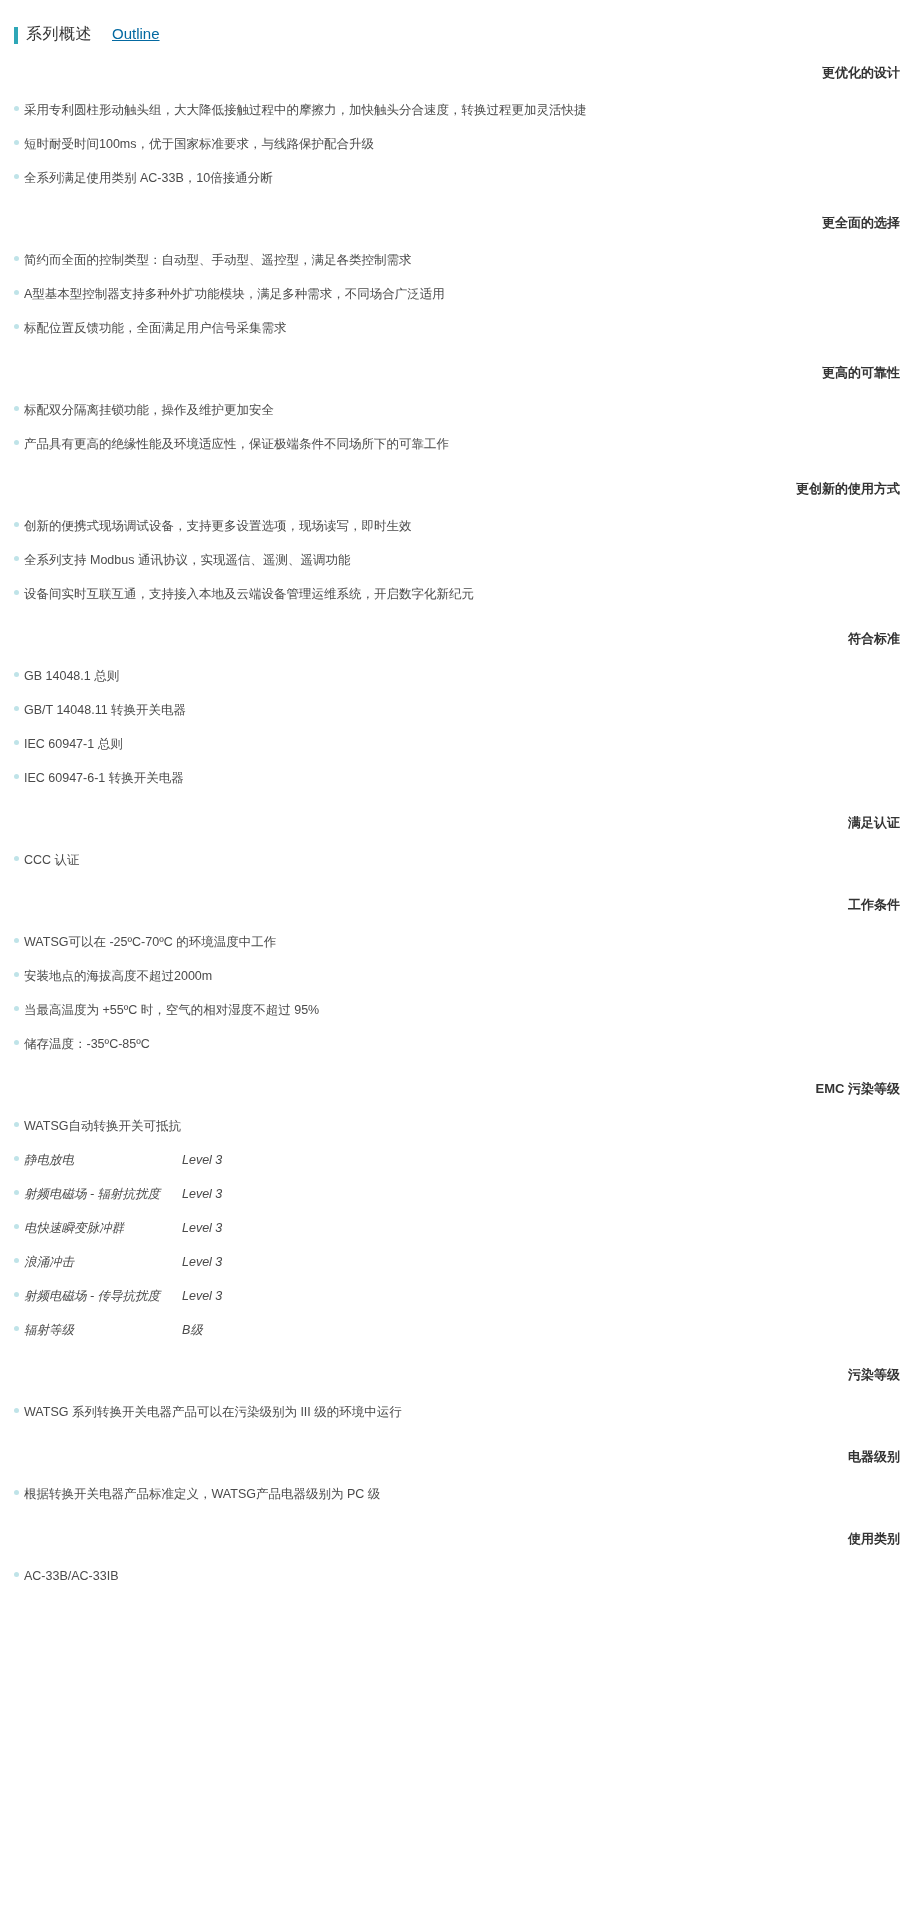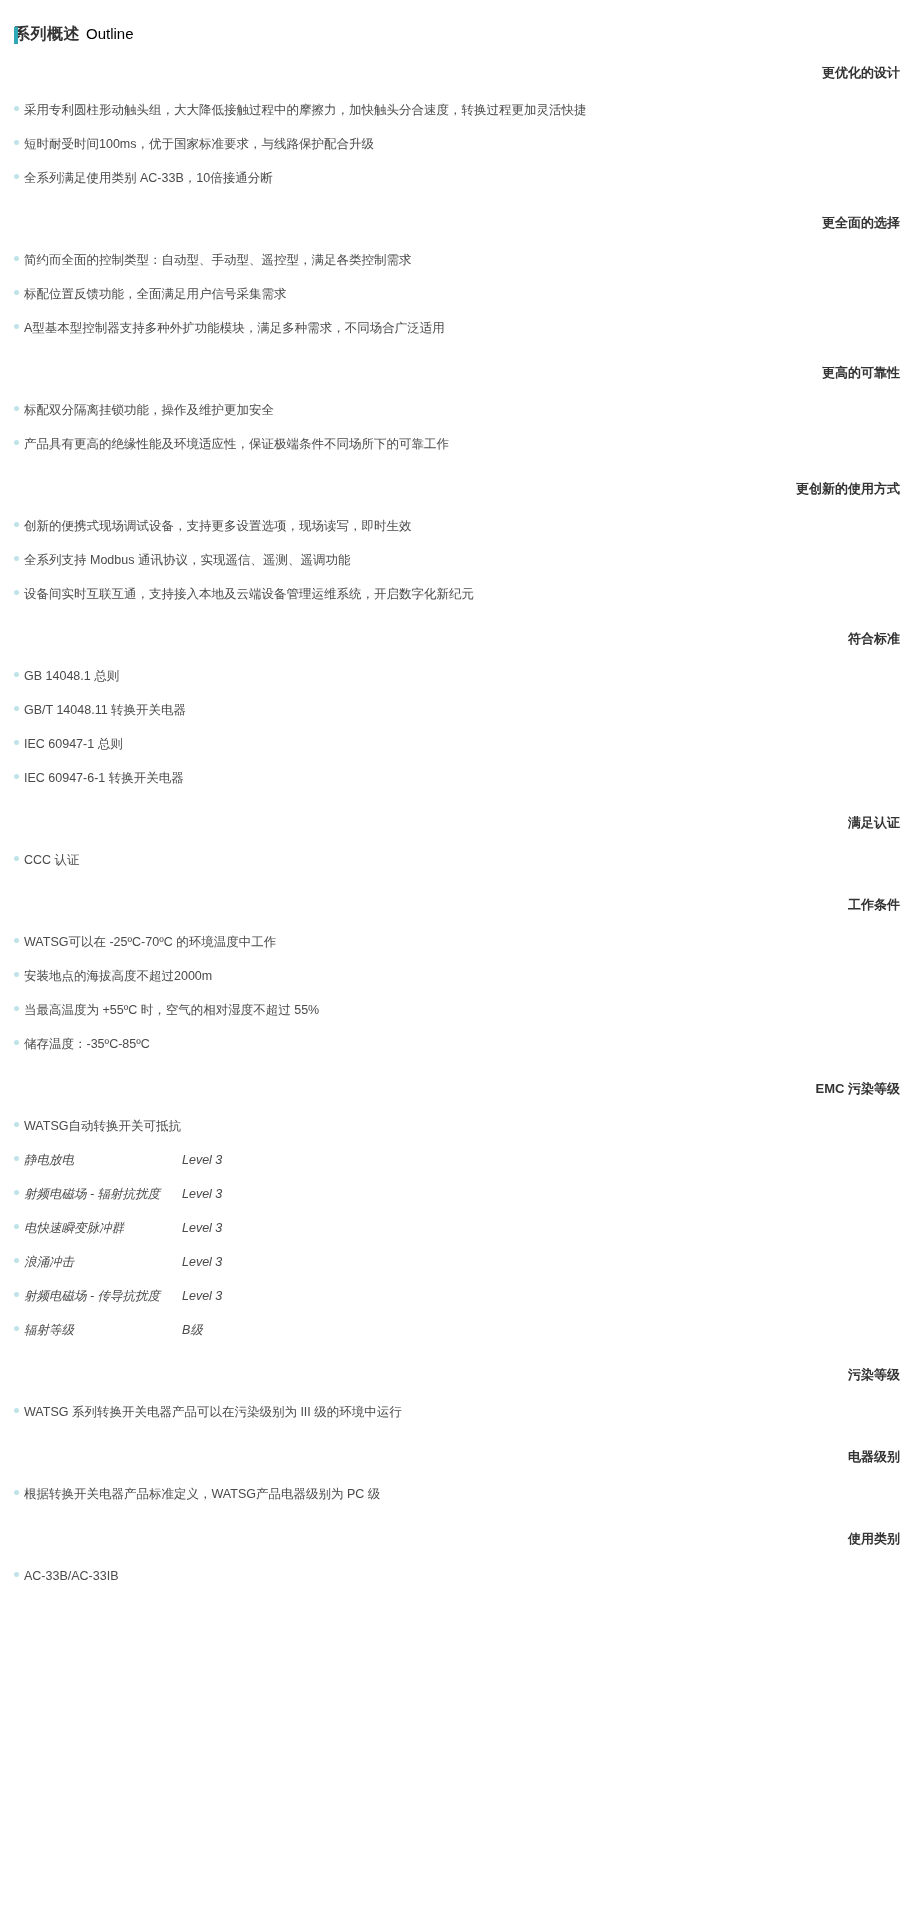--- a/index.html
+++ b/index.html
@@ -31,29 +31,31 @@
   .title-bar {
     position: absolute;
     left: 14px;
     top: 3px;
     width: 4px;
     height: 17px;
     background: #2ea7b7;
   }
   .title-cn {
     font-size: 16px;
-    font-weight: bold;
+    font-weight: normal;
     color: #333333;
+    margin-left: 12px;
     letter-spacing: 0.5px;
   }
   .title-en {
     font-size: 15px;
-    color: #000000;
-    margin-left: 6px;
+    color: #0369a1;
+    margin-left: 20px;
     font-weight: normal;
+    text-decoration: underline;
   }
 
   
   .group {
     margin-bottom: 6px;
   }
   .group-head {
     font-size: 13px;
     font-weight: bold;
     color: #333333;
@@ -115,22 +117,22 @@
         <ul class="items">
           <li><span class="dot"></span><span>采用专利圆柱形动触头组，大大降低接触过程中的摩擦力，加快触头分合速度，转换过程更加灵活快捷</span></li>
           <li><span class="dot"></span><span>短时耐受时间100ms，优于国家标准要求，与线路保护配合升级</span></li>
           <li><span class="dot"></span><span>全系列满足使用类别 AC-33B，10倍接通分断</span></li>
         </ul>
       </div>
       <div class="group">
         <div class="group-head indent-1">更全面的选择</div>
         <ul class="items">
           <li><span class="dot"></span><span>简约而全面的控制类型：自动型、手动型、遥控型，满足各类控制需求</span></li>
+          <li><span class="dot"></span><span>A型基本型控制器支持多种外扩功能模块，满足多种需求，不同场合广泛适用</span></li>
           <li><span class="dot"></span><span>标配位置反馈功能，全面满足用户信号采集需求</span></li>
-          <li><span class="dot"></span><span>A型基本型控制器支持多种外扩功能模块，满足多种需求，不同场合广泛适用</span></li>
         </ul>
       </div>
       <div class="group">
         <div class="group-head indent-1">更高的可靠性</div>
         <ul class="items">
           <li><span class="dot"></span><span>标配双分隔离挂锁功能，操作及维护更加安全</span></li>
           <li><span class="dot"></span><span>产品具有更高的绝缘性能及环境适应性，保证极端条件不同场所下的可靠工作</span></li>
         </ul>
       </div>
       <div class="group">
@@ -154,21 +156,21 @@
         <div class="group-head indent-1">满足认证</div>
         <ul class="items">
           <li><span class="dot"></span><span>CCC 认证</span></li>
         </ul>
       </div>
       <div class="group">
         <div class="group-head indent-1">工作条件</div>
         <ul class="items">
           <li><span class="dot"></span><span>WATSG可以在 -25ºC-70ºC 的环境温度中工作</span></li>
           <li><span class="dot"></span><span>安装地点的海拔高度不超过2000m</span></li>
-          <li><span class="dot"></span><span>当最高温度为 +55ºC 时，空气的相对湿度不超过 55%</span></li>
+          <li><span class="dot"></span><span>当最高温度为 +55ºC 时，空气的相对湿度不超过 95%</span></li>
           <li><span class="dot"></span><span>储存温度：-35ºC-85ºC</span></li>
         </ul>
       </div>
       <div class="group">
         <div class="group-head indent-1">EMC 污染等级</div>
         <ul class="items">
           <li><span class="dot"></span><span>WATSG自动转换开关可抵抗</span></li>
           <li>
             <span class="dot"></span>
             <span class="row">

